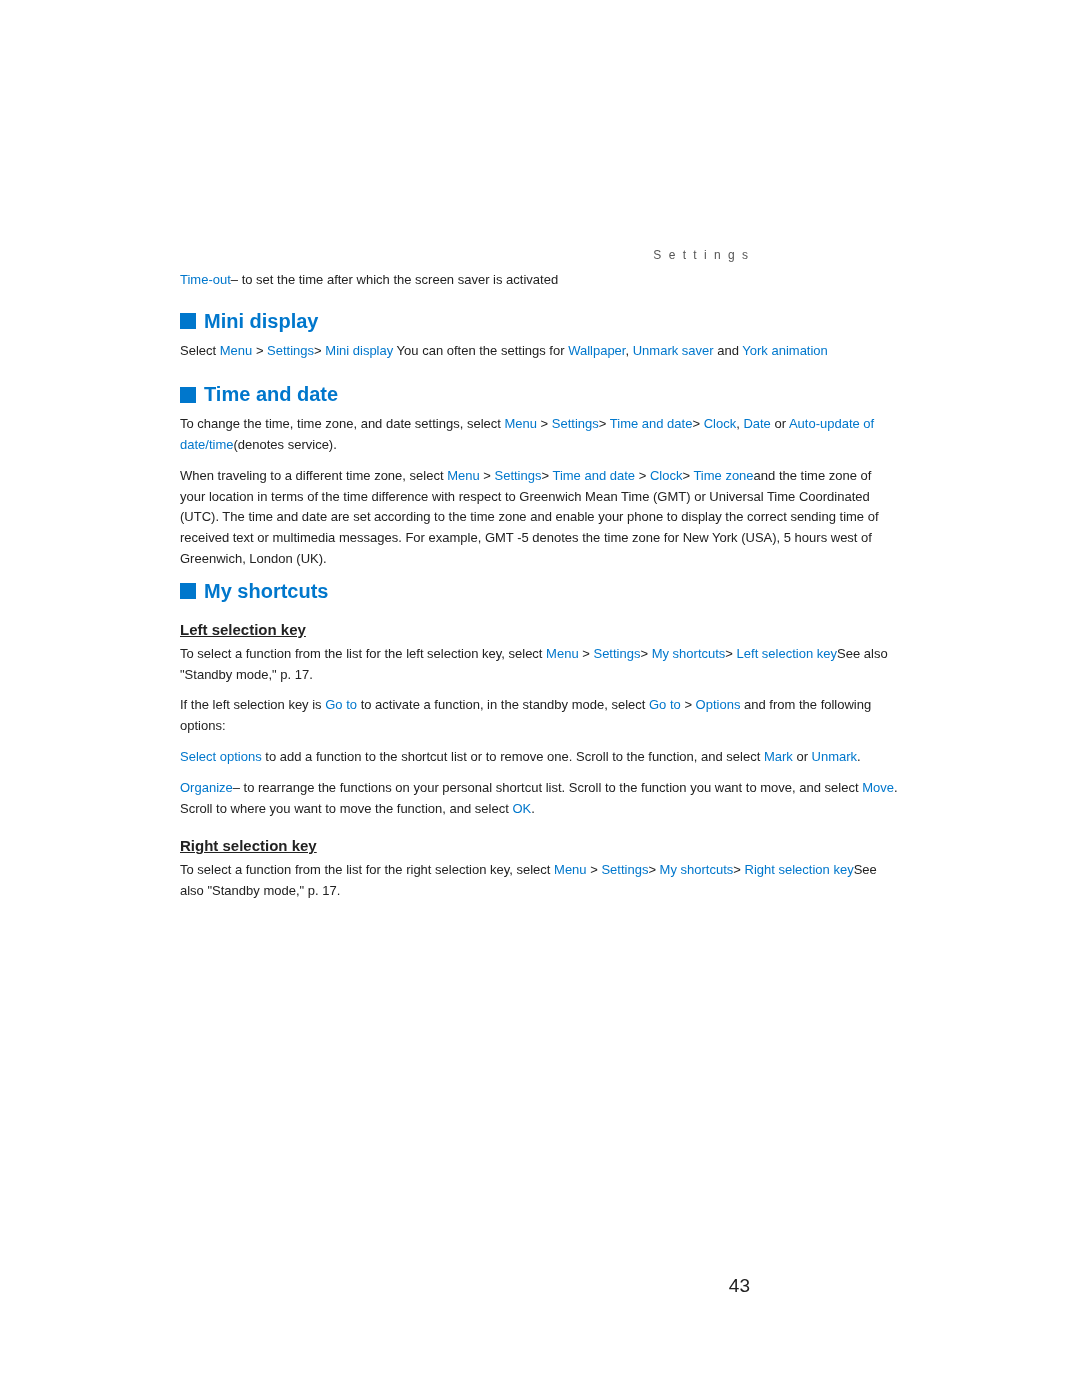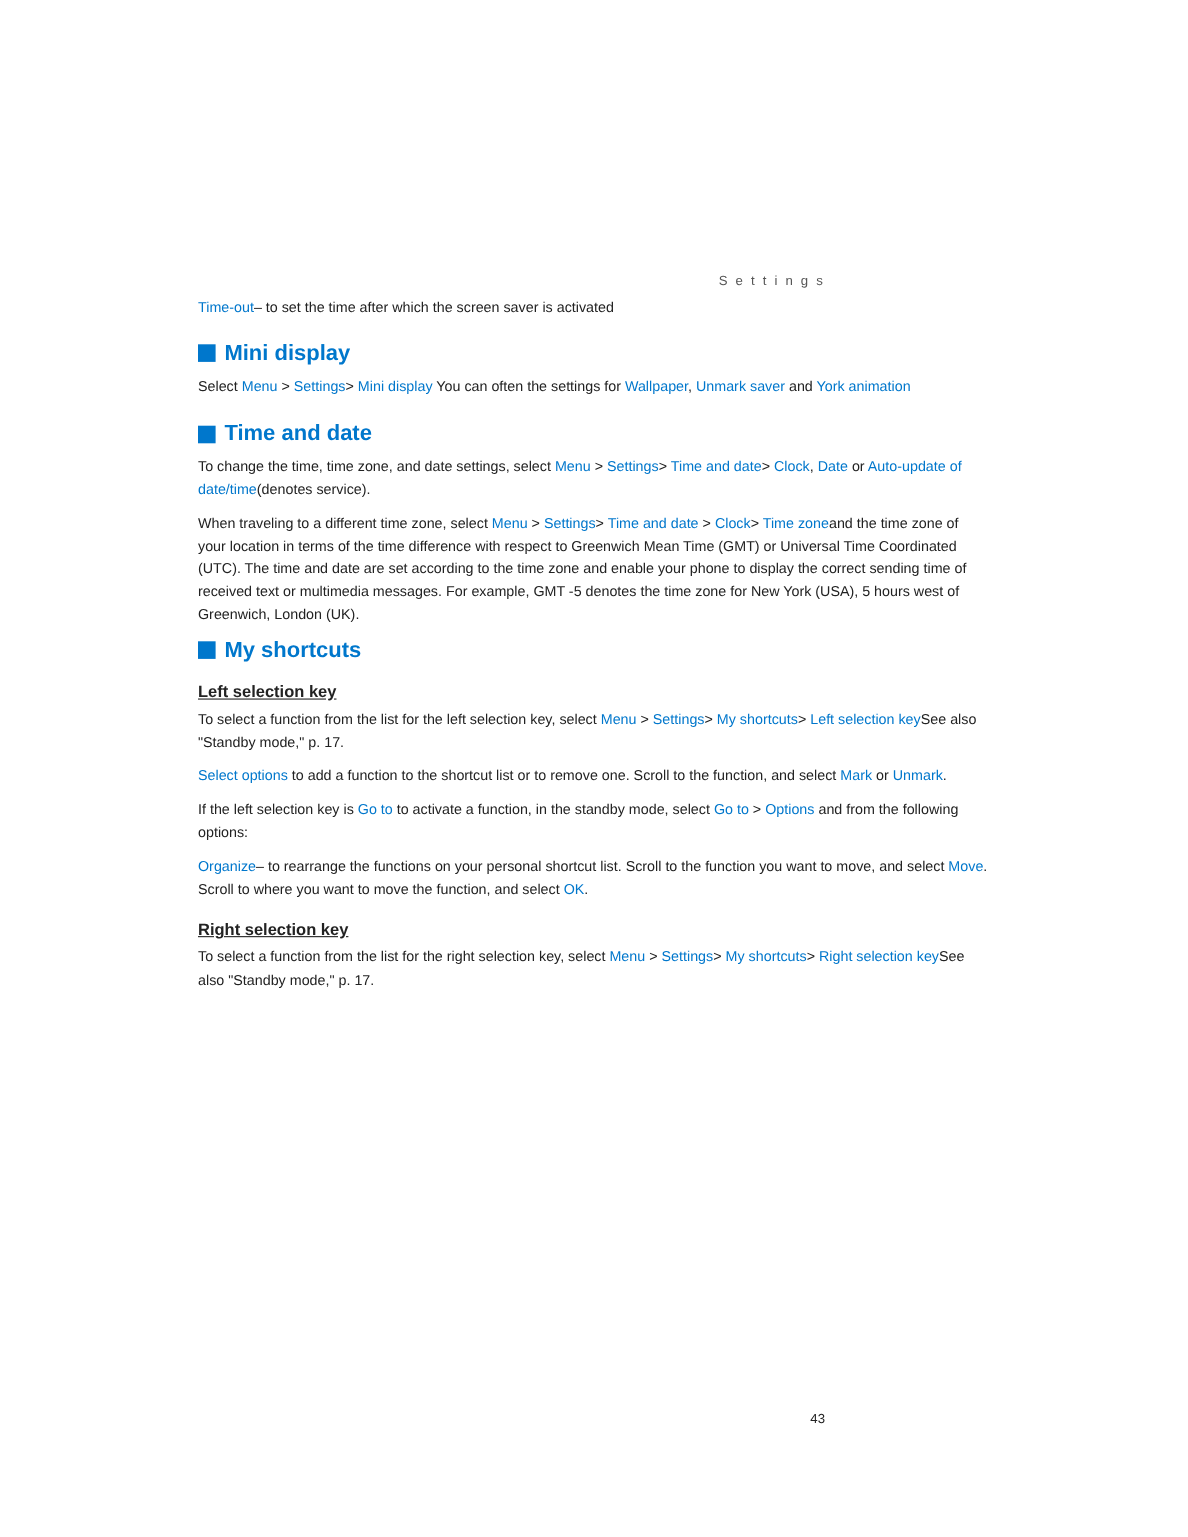--- a/index.html
+++ b/index.html
@@ -83,21 +83,21 @@
     .paragraph {
       font-size: 13px;
       line-height: 1.6;
       margin-bottom: 10px;
       color: #222222;
     }
     .page-number {
       position: absolute;
       bottom: 100px;
       right: 180px;
-      font-size: 12px;
+      font-size: 19px;
       color: #222222;
     }
     .section-block {
       margin-bottom: 4px;
     }
   </style>
 </head>
 <body>
 
 <div class="page-container">
@@ -137,24 +137,24 @@
       <div class="section-heading">
         <div class="section-icon"></div>
         <span class="section-title">My shortcuts</span>
       </div>
 
       <div class="sub-heading">Left selection key</div>
       <div class="paragraph">
         <span>To select a function from the list for the left selection key, select </span><a class="link">Menu</a><span> &gt; </span><a class="link">Settings</a><span>&gt; </span><a class="link">My shortcuts</a><span>&gt; </span><a class="link">Left selection key</a><span>See also "Standby mode," p. 17.</span>
       </div>
       <div class="paragraph">
-        <a class="link">Select options</a><span> to add a function to the shortcut list or to remove one. Scroll to the function, and select </span><a class="link">Mark</a><span> or </span><a class="link">Unmark</a><span>.</span>
+        <span>If the left selection key is </span><a class="link">Go to</a><span> to activate a function, in the standby mode, select </span><a class="link">Go to</a><span> &gt; </span><a class="link">Options</a><span> and from the following options:</span>
       </div>
       <div class="paragraph">
-        <span>If the left selection key is </span><a class="link">Go to</a><span> to activate a function, in the standby mode, select </span><a class="link">Go to</a><span> &gt; </span><a class="link">Options</a><span> and from the following options:</span>
+        <a class="link">Select options</a><span> to add a function to the shortcut list or to remove one. Scroll to the function, and select </span><a class="link">Mark</a><span> or </span><a class="link">Unmark</a><span>.</span>
       </div>
       <div class="paragraph">
         <a class="link">Organize</a><span>– to rearrange the functions on your personal shortcut list. Scroll to the function you want to move, and select </span><a class="link">Move</a><span>. Scroll to where you want to move the function, and select </span><a class="link">OK</a><span>.</span>
       </div>
 
       <div class="sub-heading">Right selection key</div>
       <div class="paragraph">
         <span>To select a function from the list for the right selection key, select </span><a class="link">Menu</a><span> &gt; </span><a class="link">Settings</a><span>&gt; </span><a class="link">My shortcuts</a><span>&gt; </span><a class="link">Right selection key</a><span>See also "Standby mode," p. 17.</span>
       </div>
     </div>

